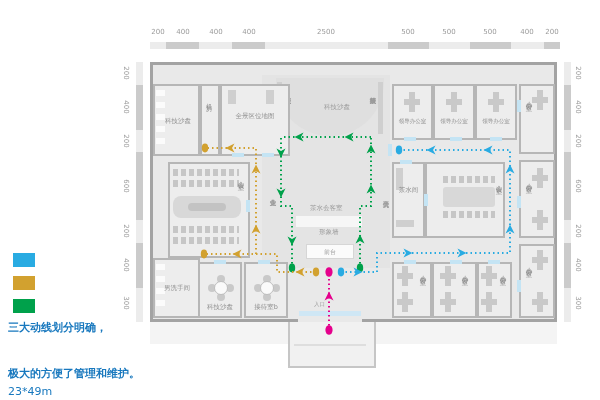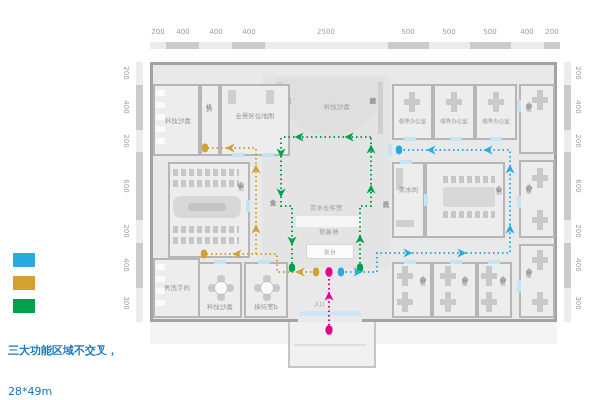--- a/index.html
+++ b/index.html
@@ -285,16 +285,17 @@
       <ellipse cx="329" cy="330" rx="3.6" ry="4.8"></ellipse>
       <ellipse cx="329" cy="272" rx="3.6" ry="4.8"></ellipse>
       <use href="#arw" transform="translate(329,297)"></use>
     </g>
   </svg>
 
   <div class="sw" style="left:13px;top:253px;background:#29abe2"></div>
   <div class="sw" style="left:13px;top:276px;background:#d2a12f"></div>
   <div class="sw" style="left:13px;top:299px;background:#00a14b"></div>
 
-  <span class="note" style="left:8px;top:343px">三大功能区域不交叉，</span>
-  <span class="sizenote" style="left:8px;top:385px">28*49m</span>
+  <span class="note" style="left:8px;top:320px">三大动线划分明确，</span>
+  <span class="note" style="left:8px;top:366px">极大的方便了管理和维护。</span>
+  <span class="sizenote" style="left:8px;top:385px">23*49m</span>
 
 </div>
 
 </body></html>

